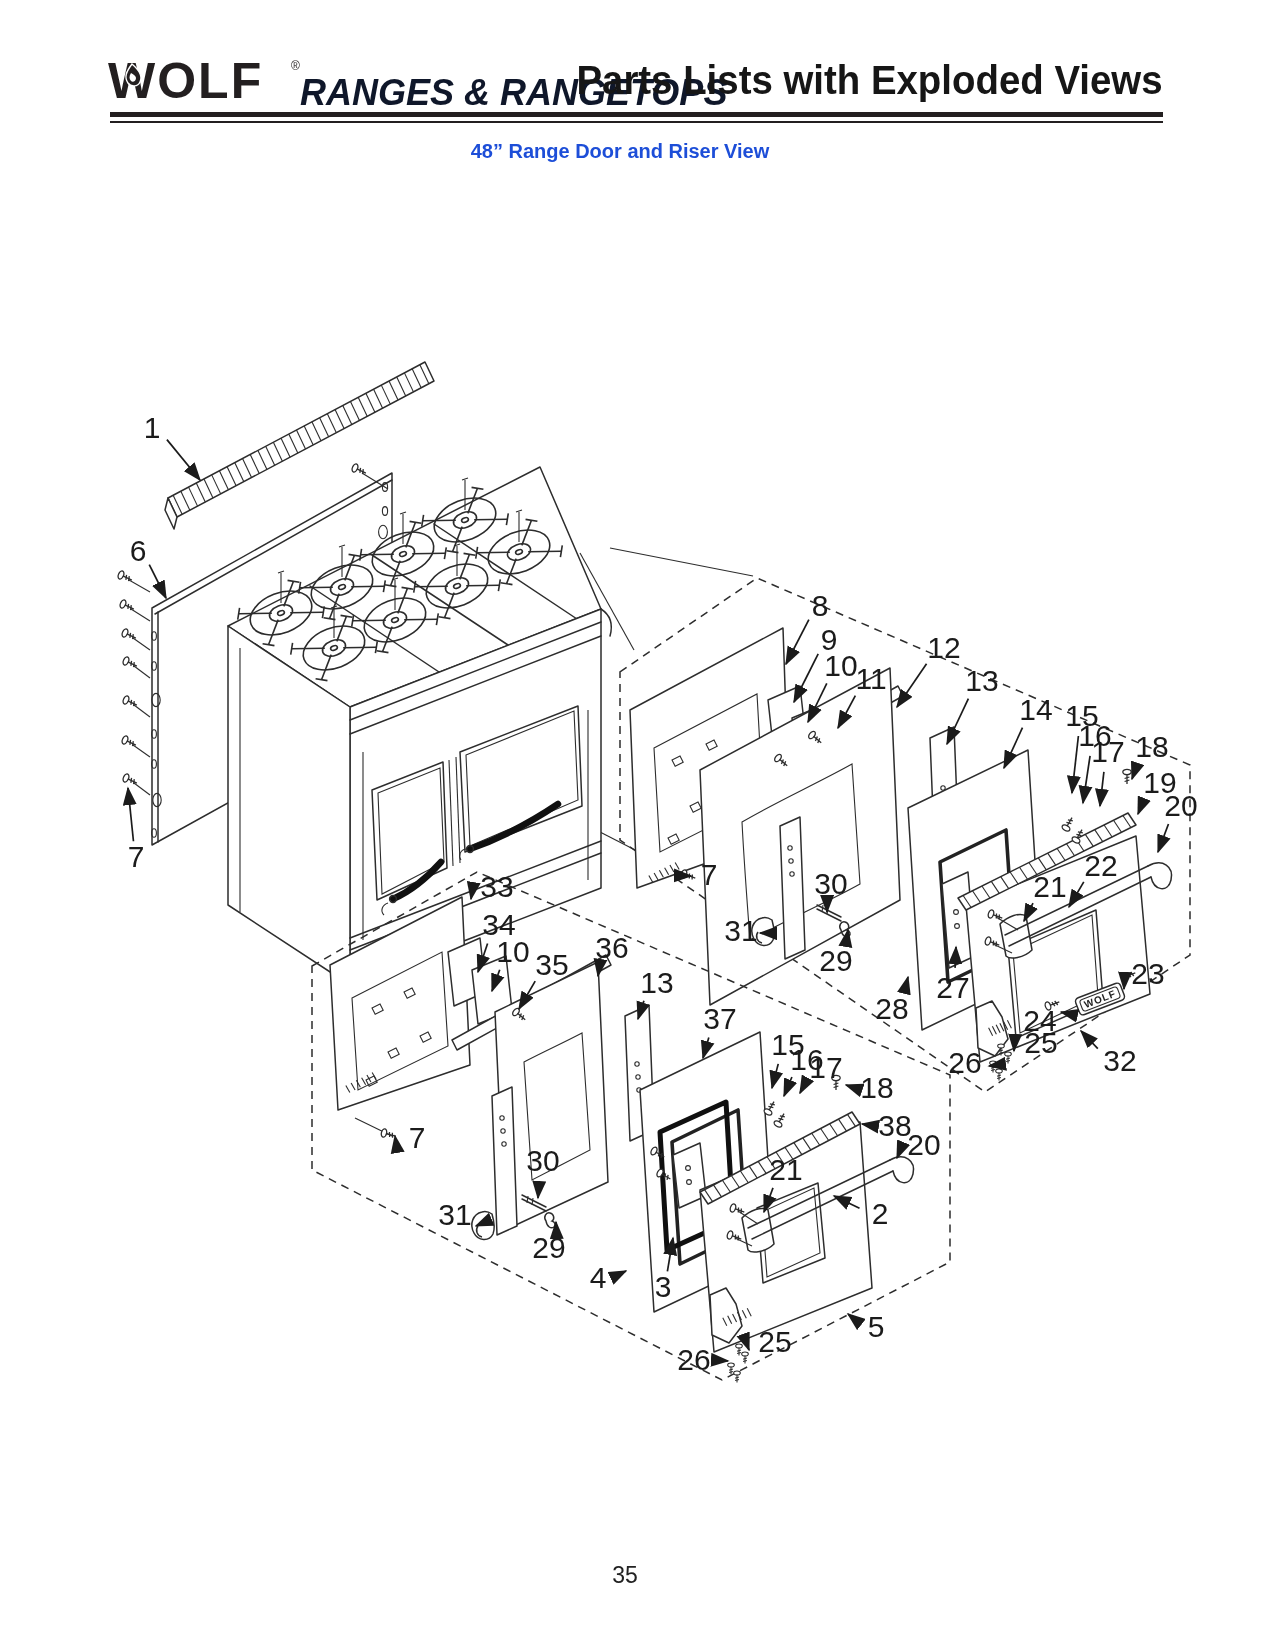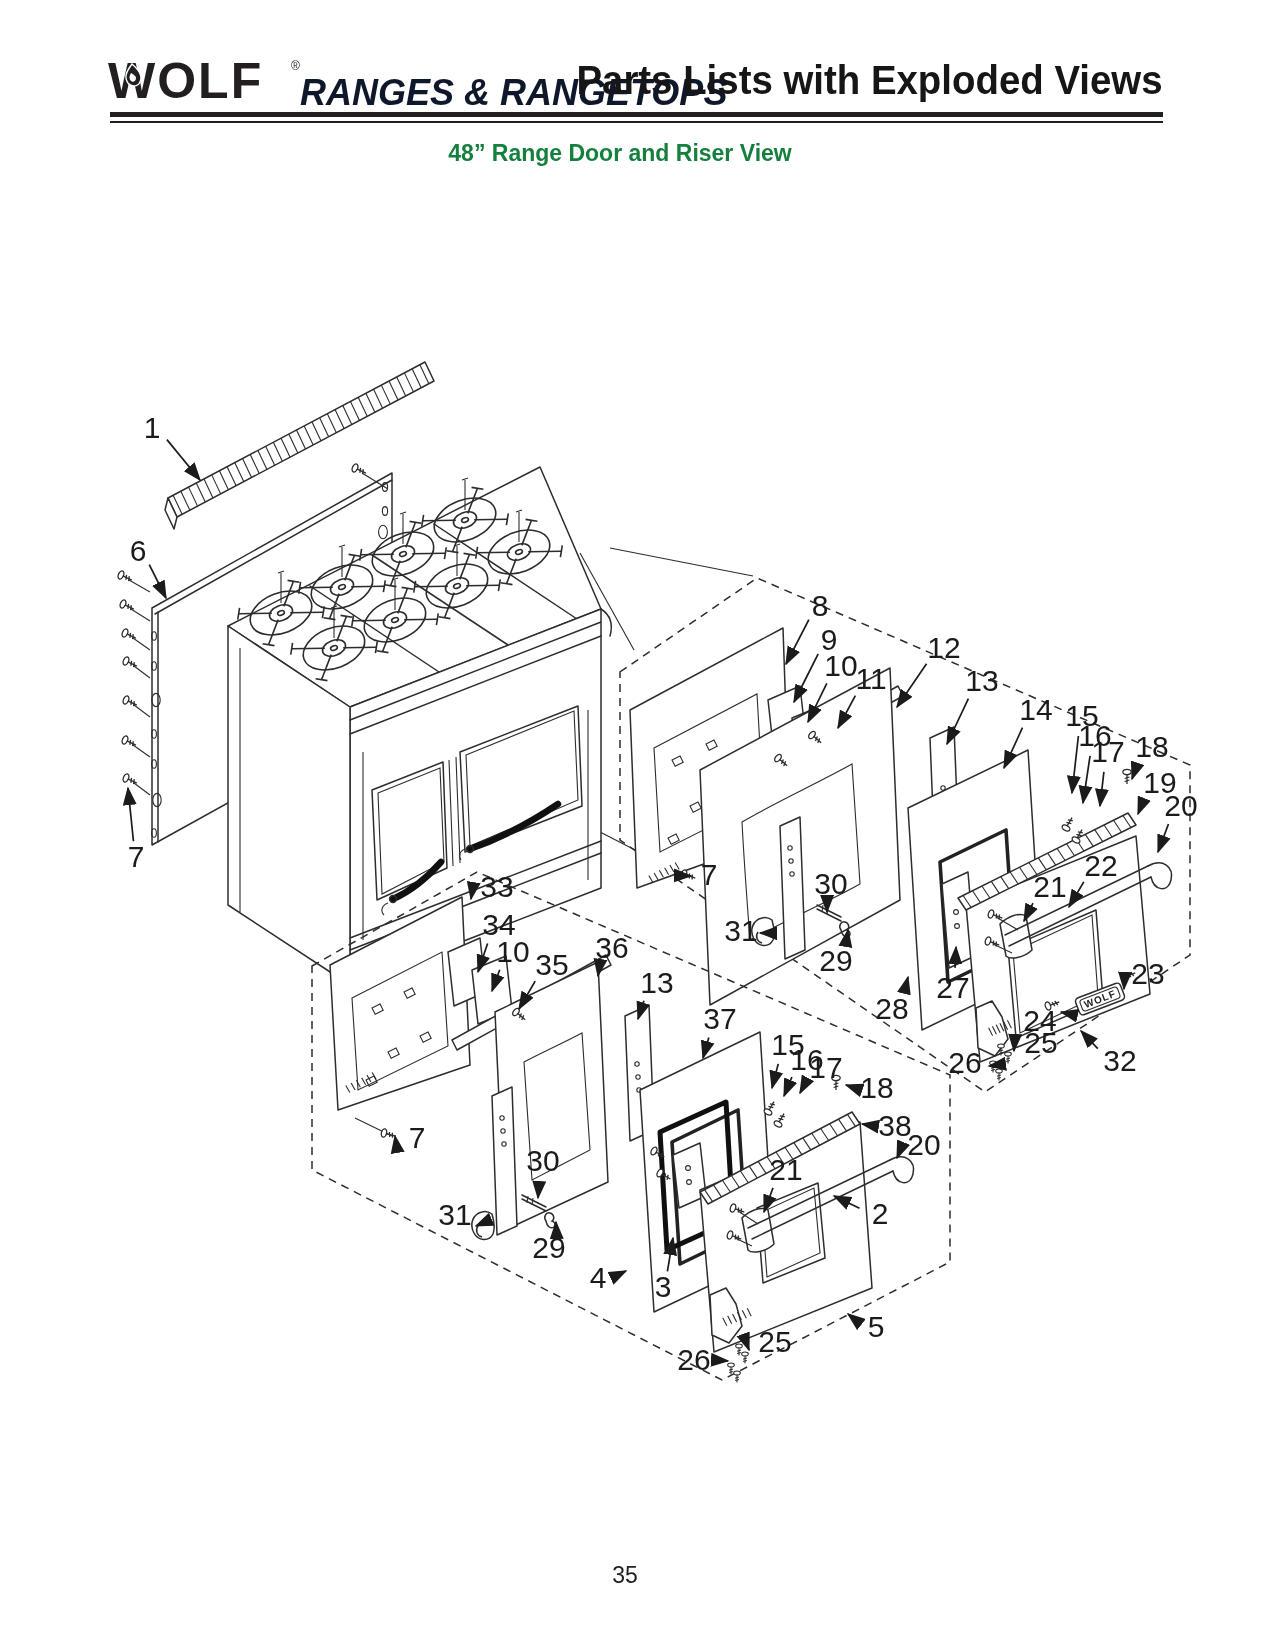--- a/index.html
+++ b/index.html
@@ -6,21 +6,21 @@
   .page{position:relative;width:1275px;height:1651px;background:#ffffff;margin:0 auto;
         font-family:"Liberation Sans", sans-serif;color:#1a1a1a;overflow:hidden;}
   .hdr-brand{position:absolute;left:108px;top:52px;}
   .hdr-tagline{position:absolute;left:300px;top:72px;font-size:36px;font-weight:bold;
         font-style:italic;color:#0f172a;letter-spacing:0px;}
   .hdr-title{position:absolute;right:112px;top:58px;font-size:40px;font-weight:bold;color:#161616;
         transform:scaleX(.96);transform-origin:right;}
   .rule-thick{position:absolute;left:110px;right:112px;top:112px;height:5px;background:#231f20;}
   .rule-thin{position:absolute;left:110px;right:112px;top:121px;height:2px;background:#231f20;}
   .subtitle{position:absolute;left:0;top:140px;width:1240px;text-align:center;
-        font-size:23px;font-weight:bold;color:#15803d;}
+        font-size:20px;font-weight:bold;color:#1d4ed8;}
   .page-number{position:absolute;left:0;top:1562px;width:1250px;text-align:center;
         font-size:23px;color:#222;}
   svg.diagram{position:absolute;left:0;top:0;}
   .brand-word{font-family:"Liberation Sans",sans-serif;font-weight:bold;font-size:50px;
         letter-spacing:2px;fill:#231f20;}
   .brand-reg{font-family:"Liberation Sans",sans-serif;font-size:12px;fill:#231f20;}
   
   .ln{stroke:#2d2d2d;stroke-width:1.5;fill:none;stroke-linejoin:round;stroke-linecap:round;}
   .lnw{stroke:#2d2d2d;stroke-width:1.5;fill:#ffffff;stroke-linejoin:round;}
   .thin{stroke:#2d2d2d;stroke-width:1.1;fill:none;}

